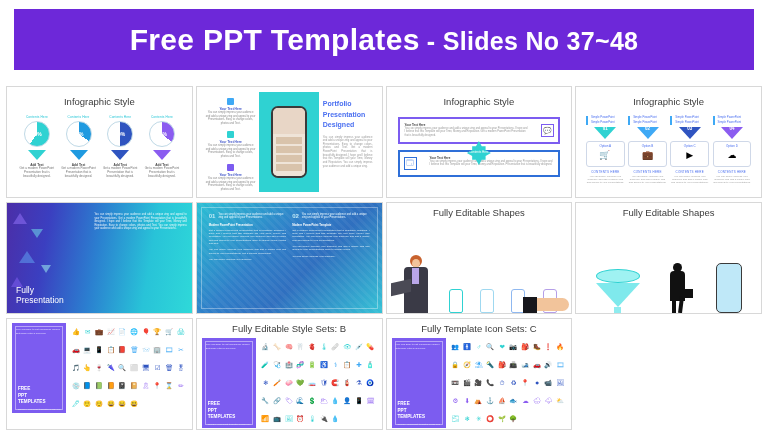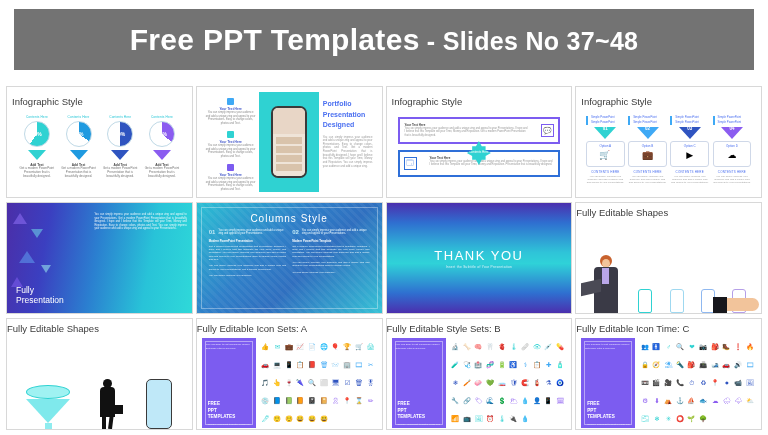--- a/index.html
+++ b/index.html
@@ -6,34 +6,34 @@
   body {
     width:768px; height:435px; overflow:hidden;
     background:#ffffff;
     font-family:"Liberation Sans", sans-serif;
   }
   .page { width:768px; height:435px; position:relative; background:#fff; }
 
   
   .banner {
     position:absolute; left:14px; top:9px; width:740px; height:61px;
-    background:#737373;
+    background:#6d28d9;
     display:flex; align-items:center; justify-content:center;
   }
   .banner-text { color:#fff; font-size:30px; font-weight:bold; letter-spacing:.3px; white-space:nowrap; }
   .banner-text .sub { font-size:25px; }
 
   
   .grid { position:absolute; left:6px; top:86px; width:756px; height:344px;
           display:grid; grid-template-columns:repeat(4,1fr); grid-template-rows:repeat(3,1fr);
           gap:4px 3px; }
   .slide { position:relative; background:#fff; border:1px solid #d8d8d8; overflow:hidden; }
   .inner { position:absolute; inset:5px; overflow:hidden; }
 
-  .ttl { font-size:9.5px; color:#3b3b3b; padding-top:4px; }
+  .ttl { text-align:center; font-size:9.5px; color:#3b3b3b; padding-top:4px; }
 
   
   .pies { display:flex; justify-content:space-around; padding:8px 4px 0; }
   .pcol { width:22%; text-align:center; }
   .pch { font-size:3.2px; color:#24c6d6; margin-bottom:2px; letter-spacing:.1px;}
   .pie { width:26px; height:26px; border-radius:50%; margin:0 auto; position:relative;
          border:1px solid #bfd9e6; }
   .pie span { position:absolute; inset:0; display:flex; align-items:center; justify-content:center;
               font-size:5px; color:#fff; font-weight:bold; }
   .tri { width:0;height:0;border-left:9px solid transparent;border-right:9px solid transparent;
@@ -333,21 +333,20 @@
         <div class="colinf-t">
           <span>Fully</span><br><span>Presentation</span>
         </div>
         <div class="colinf-p">You can simply impress your audience and add a unique zing and appeal to your Presentations. Get a modern PowerPoint Presentation that is beautifully designed. I hope and I believe that this Template will your Time, Money and Reputation. Easy to change colors, photos and Text. You can simply impress your audience and add a unique zing and appeal to your Presentations.</div>
       </div>
     </div>
 
     <div class="slide">
       <div class="colsty"></div>
       <div class="colsty-in">
-        <div class="cs-h">Columns  Style</div>
         <div class="cs-body">
           <div class="cs-col">
             <div class="cs-num">01</div>
             <div class="cs-lead">You can simply impress your audience and add a unique zing and appeal to your Presentations.</div>
             <div class="cs-sub">Modern PowerPoint Presentation</div>
             <div class="cs-p">Get a modern PowerPoint Presentation that is beautifully designed. I hope and I believe that this Template will your Time, Money and Reputation. You can simply impress your audience and add a unique zing and appeal to your Presentations. Easy to change colors, photos and Text.</div>
             <div class="cs-p">You can simply impress your audience and add a unique zing and appeal to your Presentations. Get a modern PowerPoint.</div>
             <div class="cs-p">You can simply impress your audience.</div>
           </div>
           <div class="cs-col">
@@ -355,27 +354,20 @@
             <div class="cs-lead">You can simply impress your audience and add a unique zing and appeal to your Presentations.</div>
             <div class="cs-sub">Modern PowerPoint Template</div>
             <div class="cs-p">Get a modern PowerPoint Presentation that is beautifully designed. I hope and I believe that this Template will your Time, Money and Reputation. You can simply impress your audience and add a unique zing and appeal to your Presentations.</div>
             <div class="cs-p">You can simply impress your audience and add a unique zing and appeal to your Presentations. Easy to change colors.</div>
             <div class="cs-p">You can simply impress your audience.</div>
           </div>
         </div>
       </div>
     </div>
 
-    <div class="slide">
-      <div class="ty"></div>
-      <div class="ty-c">
-        <div class="ty-h">THANK YOU</div>
-        <div class="ty-s">Insert the Subtitle of Your Presentation</div>
-      </div>
-    </div>
 
     <div class="slide">
       <div class="shapes">
         <div class="ttl">Fully Editable Shapes</div>
         <div class="sh-row">
           <div class="person">
             <div class="p-head"></div>
               <div class="p-face"></div>
               <div class="p-body"></div>
             <div class="p-shirt"></div>
@@ -407,21 +399,20 @@
               <div class="si-r"></div>
               <div class="si-case"></div>
           </div>
           <div class="mob"></div>
         </div>
       </div>
     </div>
 
     <div class="slide">
       <div class="iset">
-        <div class="ttl">Fully Editable Icon Sets: A</div>
         <div class="is-body">
           <div class="is-cover">
             <div class="is-ct">Free and Easy to edit
 Infographic
 Modern Enterprise
 Pitch &amp;
 Overview</div>
             <div class="is-cb">
               <span>FREE</span><br>
               <span>PPT</span><br>
@@ -546,21 +537,21 @@
               <span class="is-i" style="color: rgb(47, 210, 210);">🌡</span>
               <span class="is-i" style="color: rgb(47, 210, 210);">🔌</span>
               <span class="is-i" style="color: rgb(47, 210, 210);">💧</span>
             </div>
         </div>
       </div>
     </div>
 
     <div class="slide">
       <div class="iset">
-        <div class="ttl">Fully Editable Icon Time: C</div>
+        <div class="ttl">Fully Template Icon Sets: C</div>
         <div class="is-body">
           <div class="is-cover">
             <div class="is-ct">Free and Easy to edit
 Infographic
 Modern Enterprise
 Pitch &amp;
 Overview</div>
             <div class="is-cb">
               <span>FREE</span><br>
               <span>PPT</span><br>

